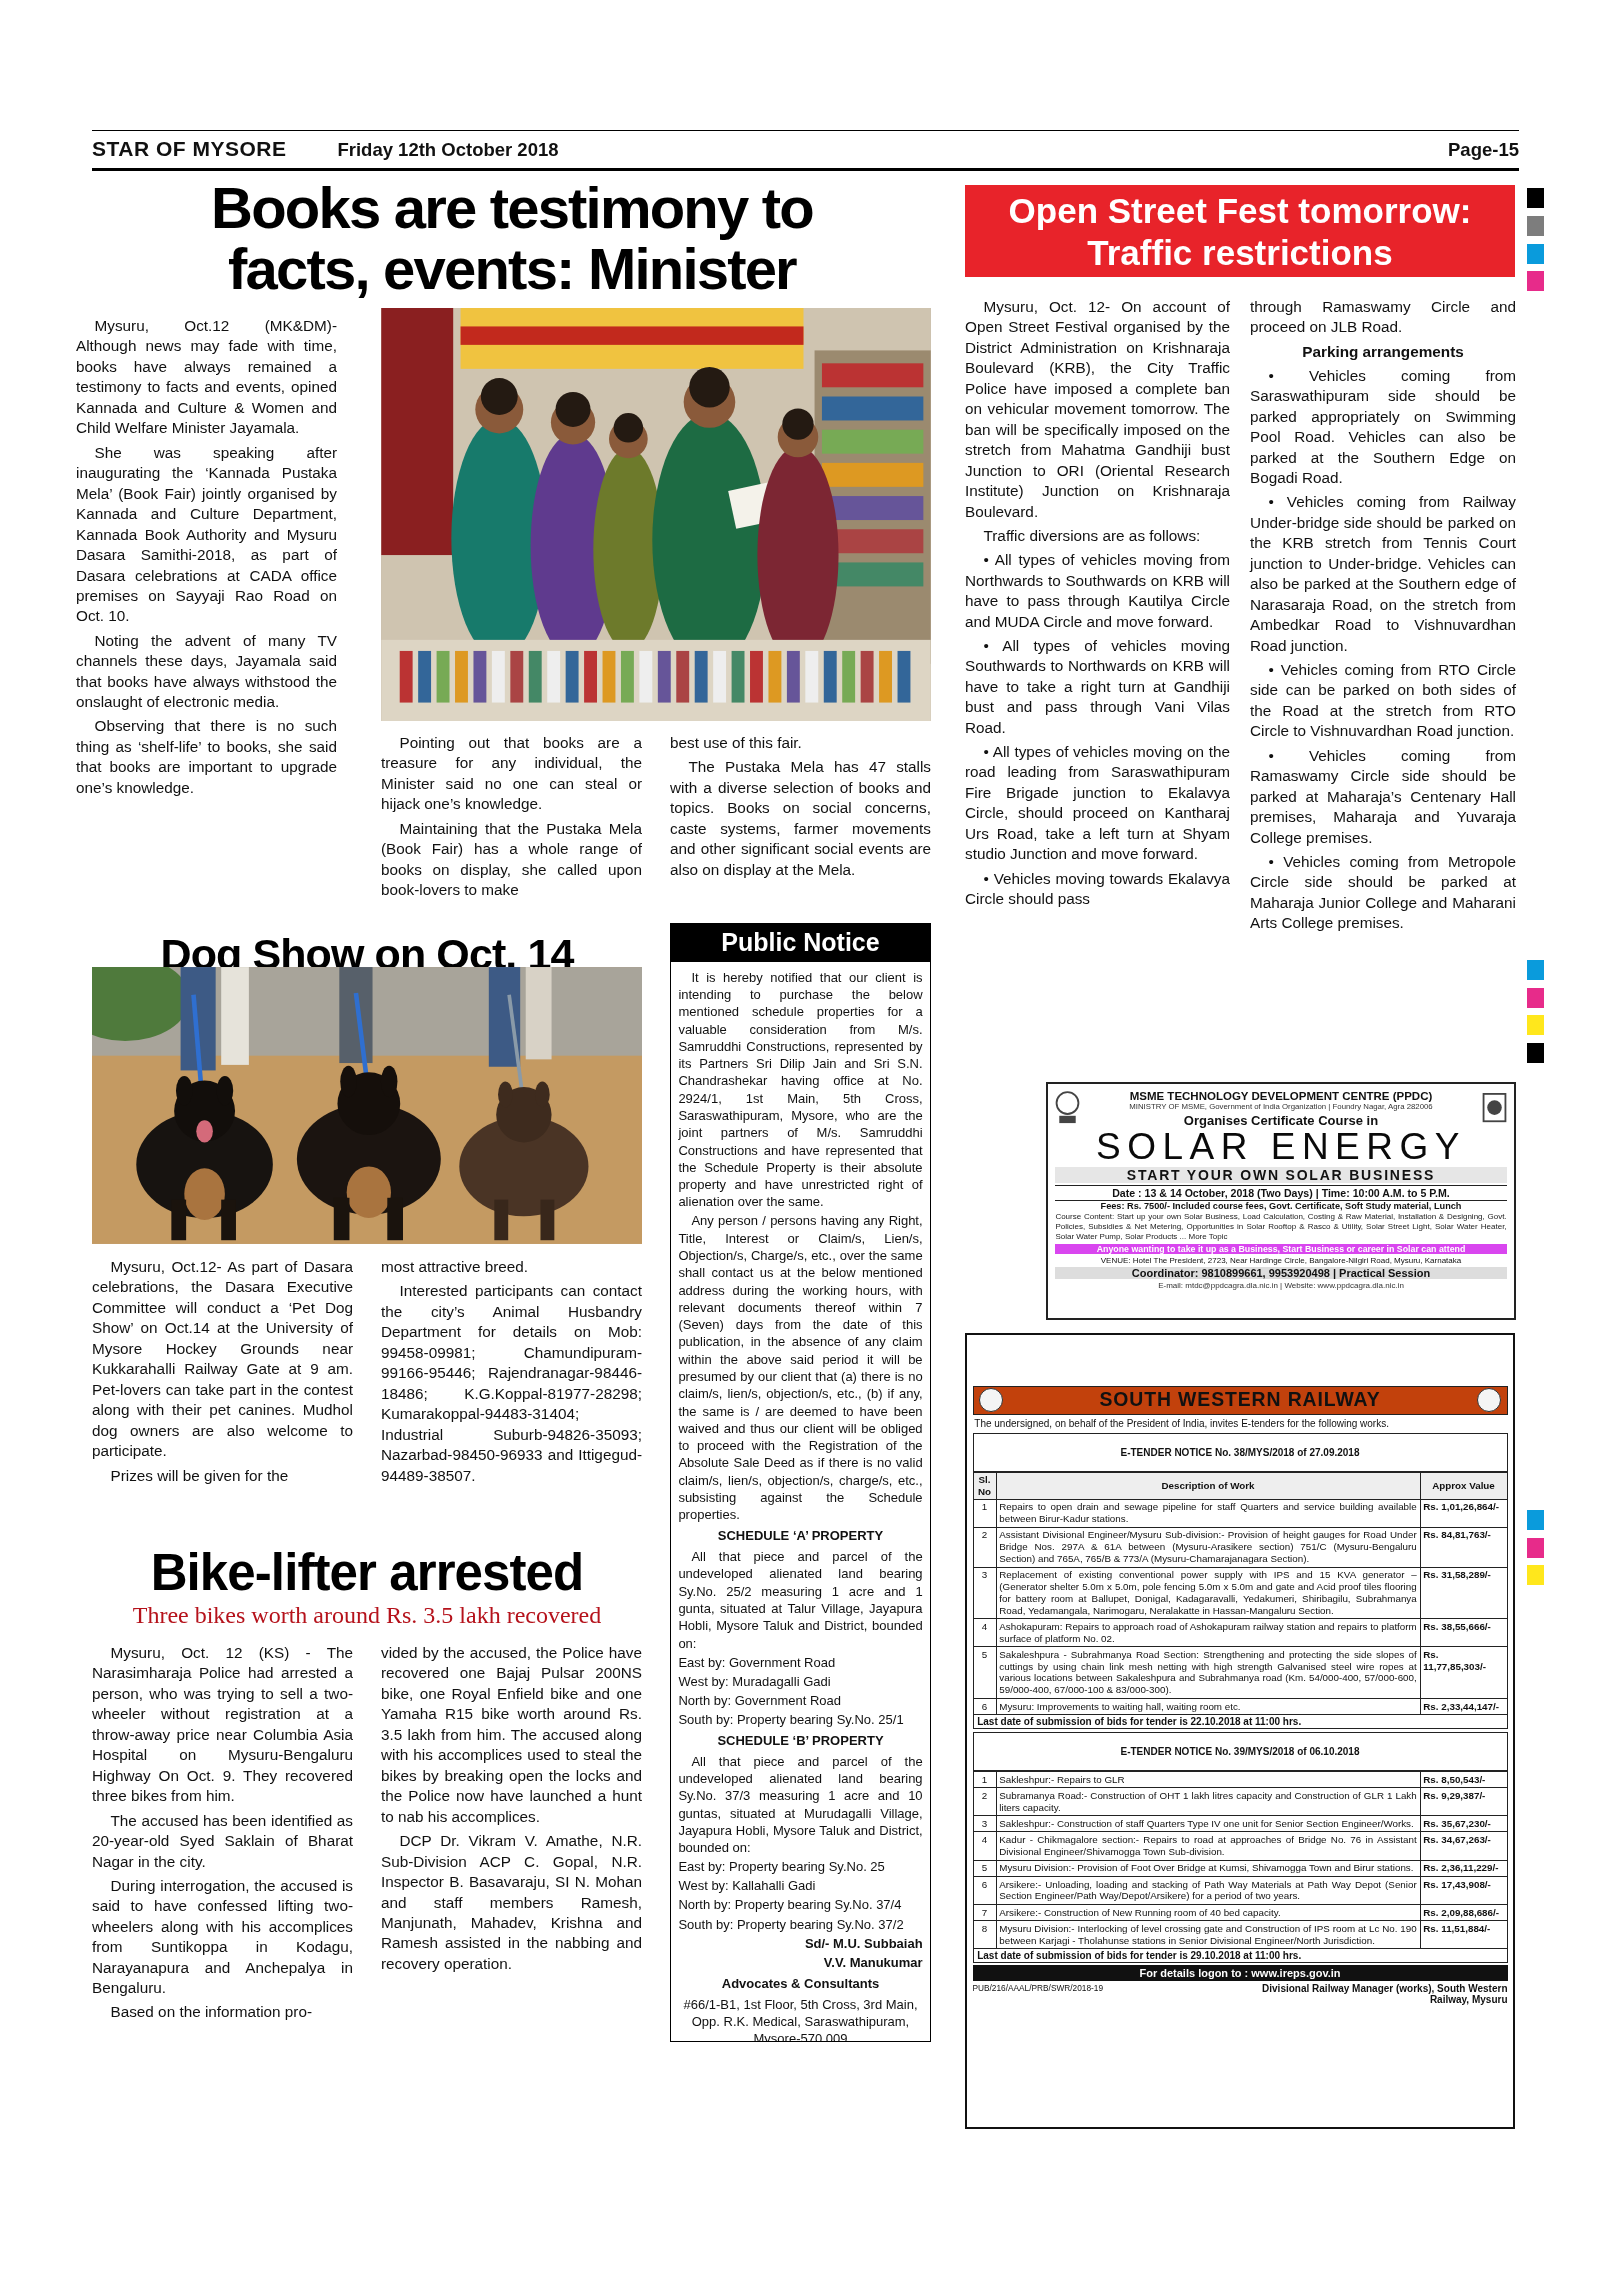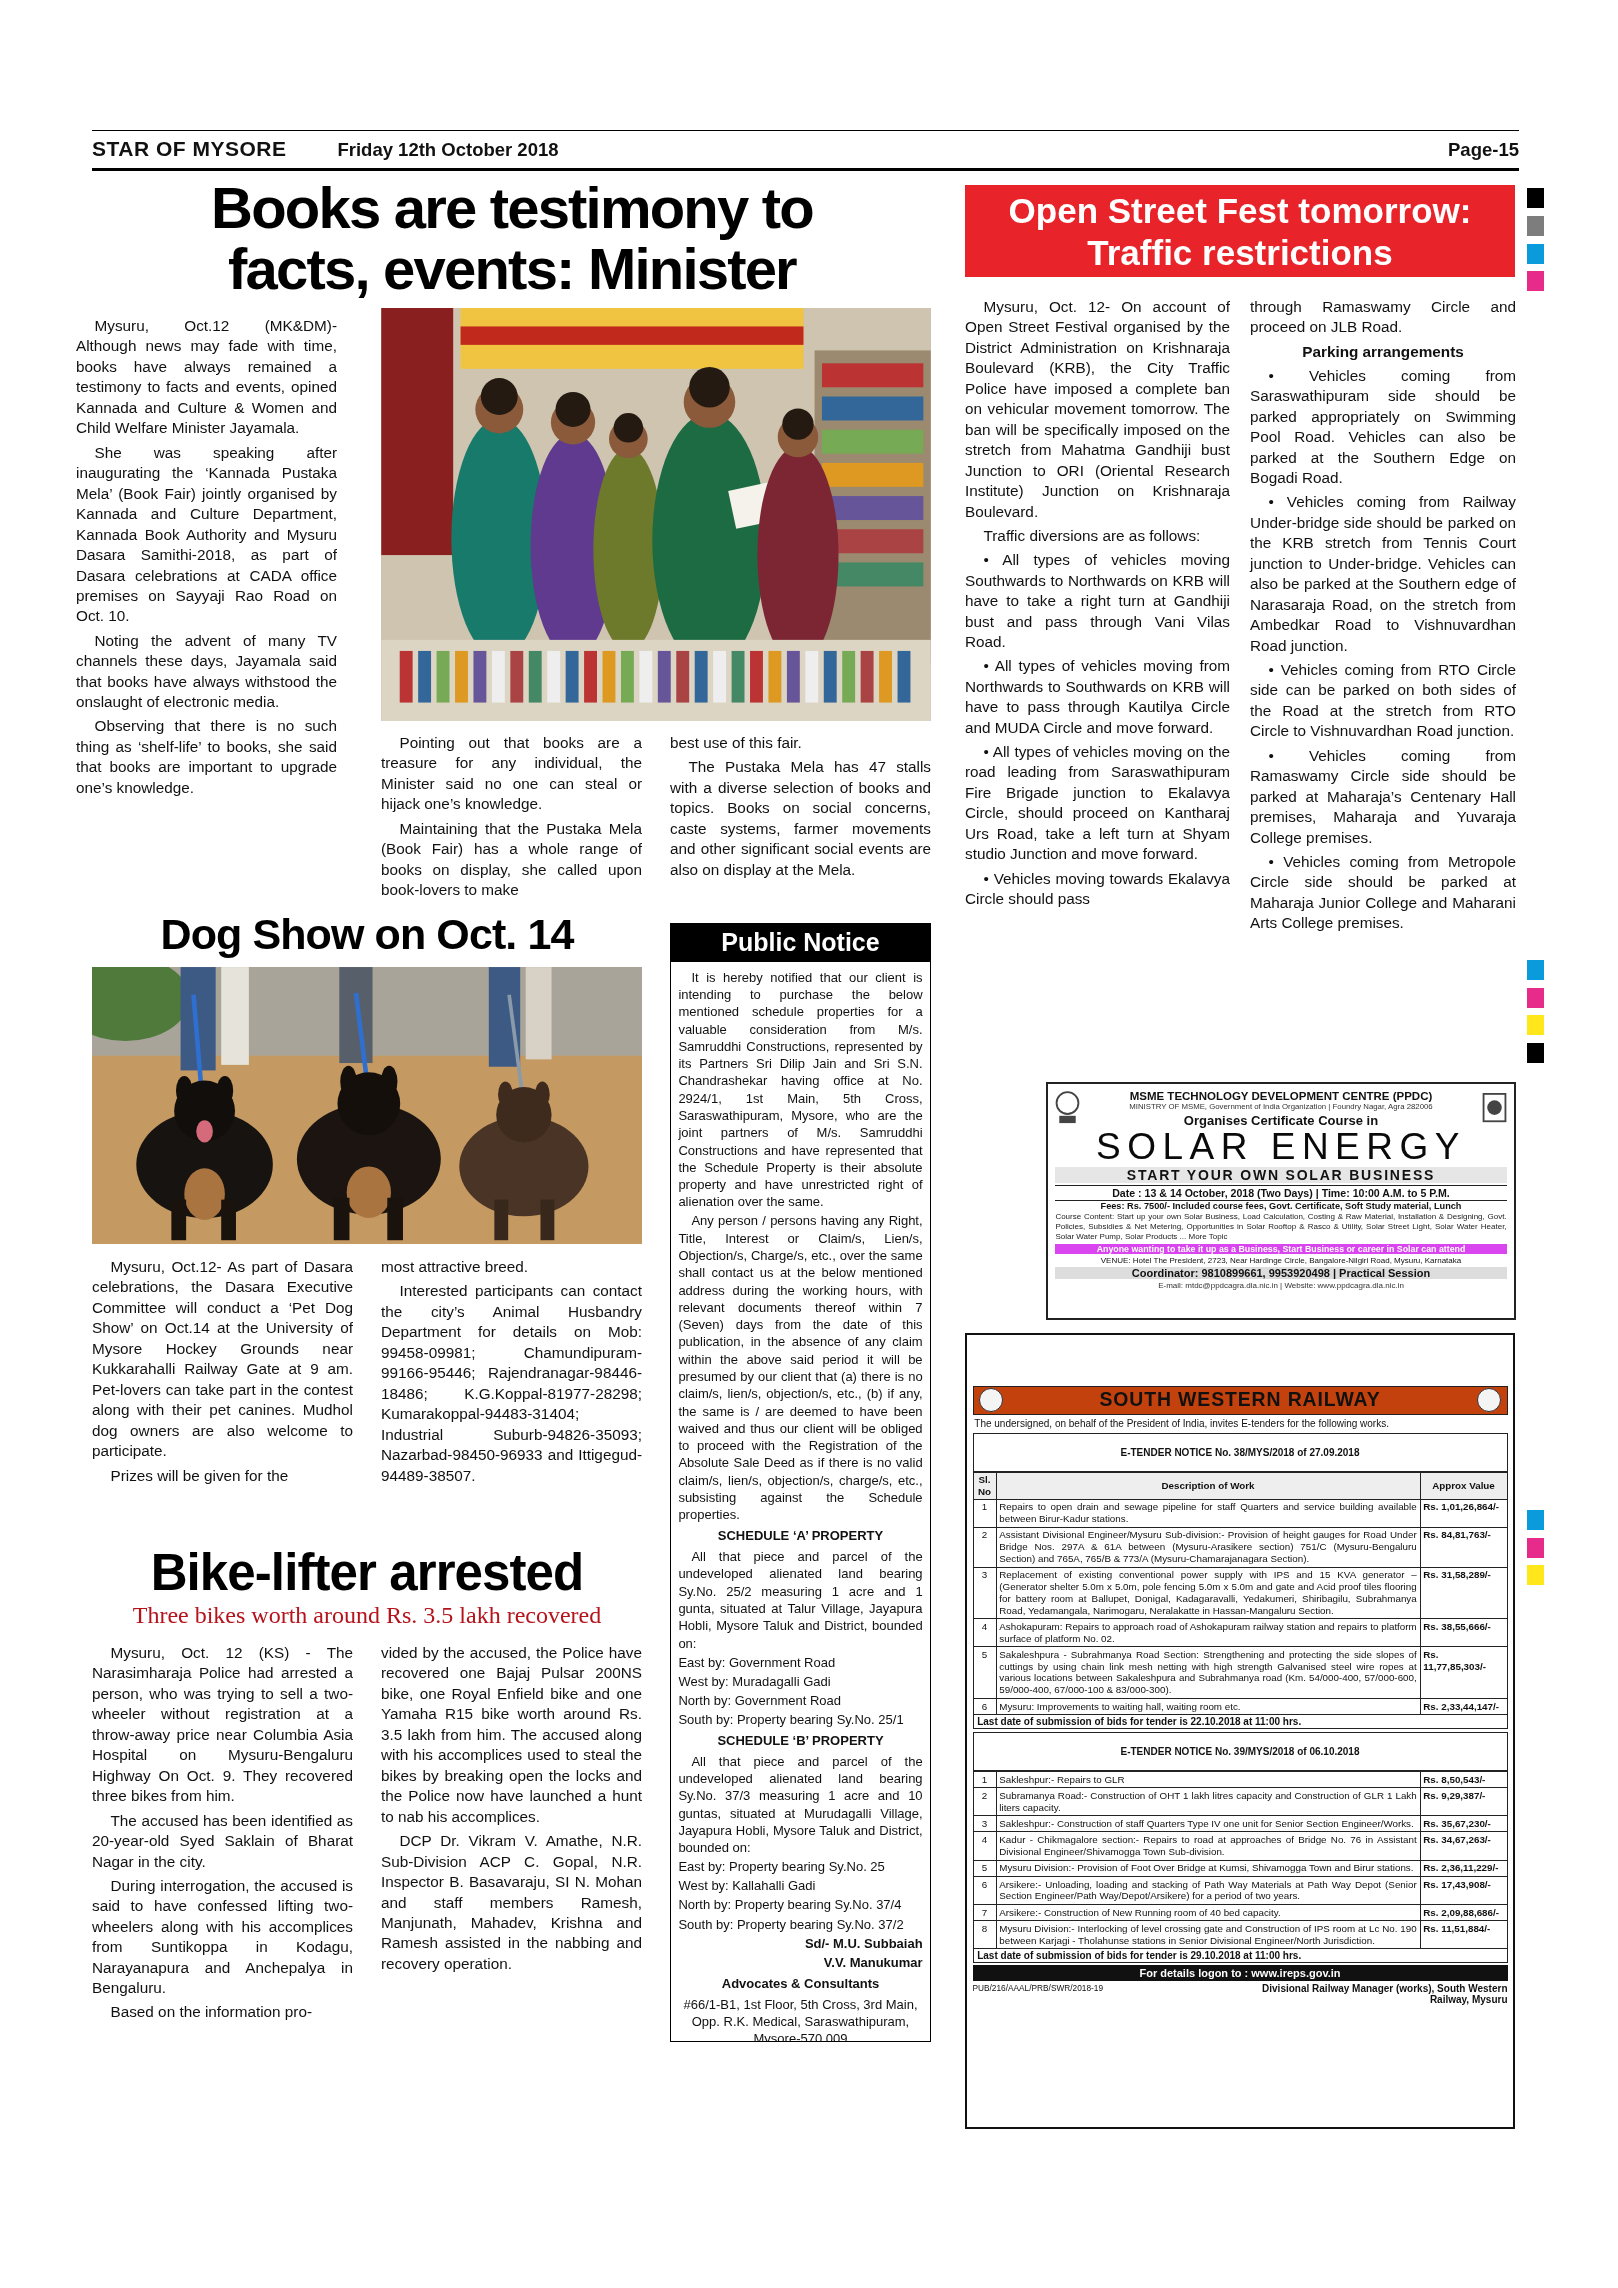--- a/index.html
+++ b/index.html
@@ -15,21 +15,21 @@
   .masthead .date { font-size:18.5px; margin-left:51px; }
   .masthead .pageno { font-size:18.5px; margin-left:auto; }
 
   
   .colbody p { font-size:15.3px; line-height:1.34; text-align:justify; text-indent:18.5px; margin-bottom:3.7px; }
   .colbody p.noind { text-indent:0; }
   .colbody p.ctrb { text-align:center; font-weight:bold; text-indent:0; margin:1.8px 0 3.7px; }
 
   
   .h-books { font-size:58px; font-weight:800; letter-spacing:-1.8px; line-height:1.06; text-align:center; color:#000; }
-  .h-dog   { font-size:43px; font-weight:800; letter-spacing:-0.9px; text-align:center; color:#000; }
+  .h-dog   { font-size:43px; font-weight:800; letter-spacing:-0.9px; text-align:center; color:#000;margin-top:20px; }
   .h-bike  { font-size:51px; font-weight:800; letter-spacing:-0.9px; text-align:center; color:#000; }
   .bike-sub { font-family:"Liberation Serif", serif; font-size:24px; color:#b5121b; text-align:center; }
 
   
   .fest-box { background:#e8232a; color:#fff; text-align:center; font-weight:bold;
               font-size:35px; line-height:1.2; padding-top:4.6px; }
 
   
   .photo { overflow:hidden; background:#c8bfae; }
   .photo svg { display:block; }
@@ -277,22 +277,22 @@
       </div>
   </div>
 
   <div class="abs fest-box" style="left:965px; top:185px; width:550px; height:92px;">
     <div>Open Street Fest tomorrow:</div>
     <div>Traffic restrictions</div>
   </div>
   <div class="abs colbody" style="left:965px; top:297px; width:265px;">
       <p>Mysuru, Oct. 12- On account of Open Street Festival organised by the District Administration on Krishnaraja Boulevard (KRB), the City Traffic Police have imposed a complete ban on vehicular movement tomorrow. The ban will be specifically imposed on the stretch from Mahatma Gandhiji bust Junction to ORI (Oriental Research Institute) Junction on Krishnaraja Boulevard.</p>
       <p>Traffic diversions are as follows:</p>
+      <p>•  All types of vehicles moving from Northwards to Southwards on KRB will have to pass through Kautilya Circle and MUDA Circle and move forward.</p>
       <p>•  All types of vehicles moving Southwards to Northwards on KRB will have to take a right turn at Gandhiji bust and pass through Vani Vilas Road.</p>
-      <p>•  All types of vehicles moving from Northwards to Southwards on KRB will have to pass through Kautilya Circle and MUDA Circle and move forward.</p>
       <p>•  All types of vehicles moving on the road leading from Saraswathipuram Fire Brigade junction to Ekalavya Circle, should proceed on Kantharaj Urs Road, take a left turn at Shyam studio Junction and move forward.</p>
       <p>•  Vehicles moving towards Ekalavya Circle should pass</p>
     </div>
   <div class="abs colbody" style="left:1250px; top:297px; width:266px;">
       <p class="noind">through Ramaswamy Circle and proceed on JLB Road.</p>
       <p class="ctrb">Parking arrangements</p>
       <p>•  Vehicles coming from Saraswathipuram side should be parked appropriately on Swimming Pool Road. Vehicles can also be parked at the Southern Edge on Bogadi Road.</p>
       <p>•  Vehicles coming from Railway Under-bridge side should be parked on the KRB stretch from Tennis Court junction to Under-bridge. Vehicles can also be parked at the Southern edge of Narasaraja Road, on the stretch from Ambedkar Road to Vishnuvardhan Road junction.</p>
       <p>•  Vehicles coming from RTO Circle side can be parked on both sides of the Road at the stretch from RTO Circle to Vishnuvardhan Road junction.</p>
       <p>•  Vehicles coming from Ramaswamy Circle side should be parked at Maharaja’s Centenary Hall premises, Maharaja and Yuvaraja College premises.</p>

